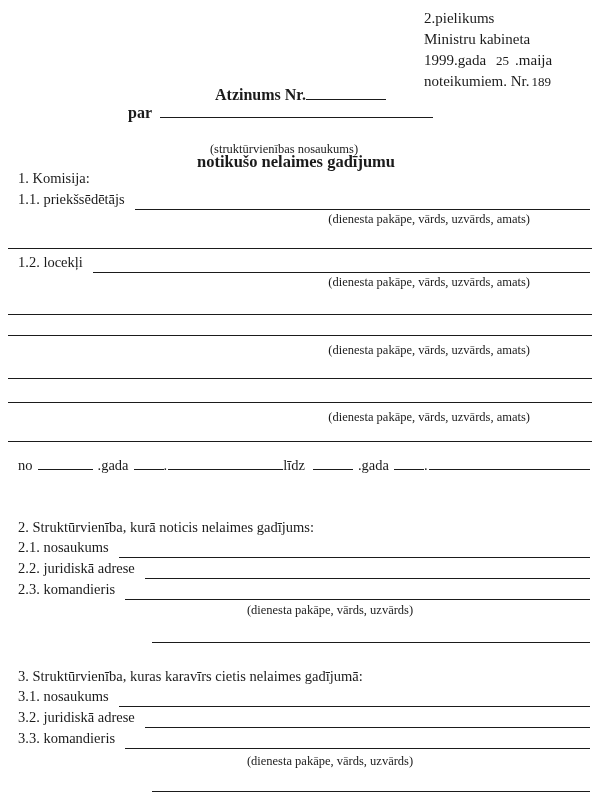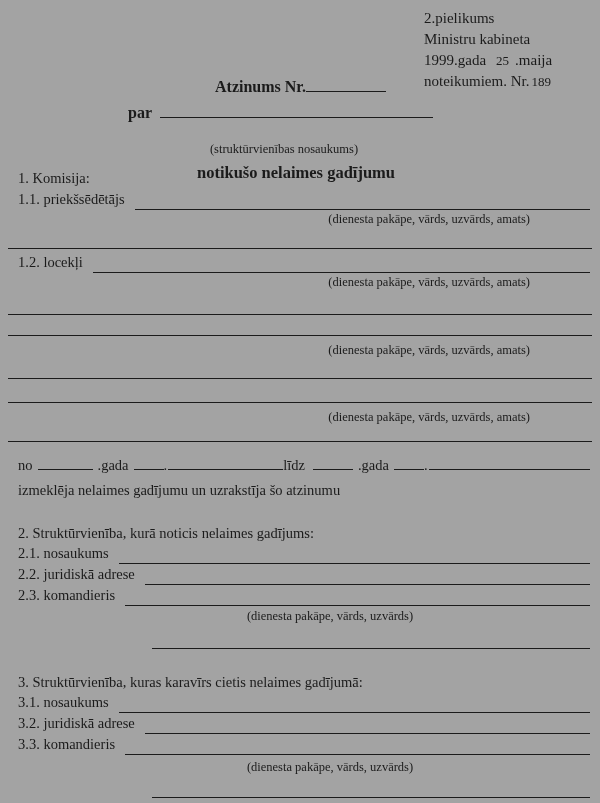--- a/index.html
+++ b/index.html
@@ -1,33 +1,33 @@
 <!DOCTYPE html>
 <html lang="lv"><head>
 <meta charset="utf-8">
 <style>
   html,body{margin:0;padding:0;background:#e8e8e8;}
   .page{
-    width:600px;height:803px;background:#a3a3a3;position:relative;
+    width:600px;height:803px;background:#ffffff;position:relative;
     font-family:"Liberation Serif","DejaVu Serif",serif;color:#1b1b1b;
     overflow:hidden;box-sizing:border-box;padding-top:6px;
   }
   
   .hdr{position:relative;height:158px;}
   .annex{position:absolute;left:424px;top:2px;font-size:15px;line-height:21px;white-space:nowrap;}
   .typed{font-size:13px;}
   .day-val{margin:0 6px 0 10px;}
   .nr-val{margin-left:2px;margin-top:18px;}
-  .title-row{position:absolute;left:215px;top:72px;font-weight:bold;font-size:16px;white-space:nowrap;}
+  .title-row{position:absolute;left:215px;top:80px;font-weight:bold;font-size:16px;white-space:nowrap;}
   .par-row{position:absolute;left:128px;top:98px;font-weight:bold;font-size:16px;white-space:nowrap;}
   .iblank{display:inline-block;border-bottom:1.8px solid #1b1b1b;height:13px;}
   .title-blank{width:80px;}
   .par-blank{width:273px;margin-left:8px;}
   .par-caption{position:absolute;left:146px;top:136px;width:276px;text-align:center;font-size:12.5px;}
-  .subtitle{position:absolute;left:0;top:157px;width:592px;text-align:center;font-weight:bold;font-size:16.5px;}
+  .subtitle{position:absolute;left:0;top:146px;width:592px;text-align:center;font-weight:bold;font-size:16.5px;}
   
   .txt{font-size:14.5px;line-height:19px;margin:0 10px 0 18px;}
   .row{display:flex;align-items:flex-end;margin:0 10px 0 18px;font-size:14.5px;height:22px;}
   .row.h21{height:21px;}
   .row .label{white-space:nowrap;padding-right:10px;line-height:21px;}
   .row .fill{flex:1;border-bottom:1.8px solid #1b1b1b;height:18px;}
   .caption{font-size:12.5px;line-height:14px;text-align:center;}
   .caption-long{margin:2px 70px 0 70px;text-align:right;}
   .caption-short{margin:3px 60px 0 120px;}
   .fullline{border-top:1.8px solid #1b1b1b;height:0;margin-left:8px;margin-right:8px;}
@@ -99,23 +99,22 @@
       <span class="iblank b30"></span>
       <span class="dot">.</span>
       <span class="iblank b115"></span>
       <span class="lidz">līdz</span>
       <span class="iblank b40"></span>
       <span class="w">.gada</span>
       <span class="iblank b30"></span>
       <span class="dot">.</span>
       <span class="iblank blast"></span>
   </div>
-  <div class="txt" style="margin-top:2px;line-height:20px">izmeklēja nelaimes gadījumu un uzrakstīja šo atzinumu</div>
 
-  <div class="txt" style="margin-top:24px">2. Struktūrvienība, kurā noticis nelaimes gadījums:</div>
+  <div class="txt" style="margin-top:40px">2. Struktūrvienība, kurā noticis nelaimes gadījums:</div>
 
   <div class="row h21">
     <span class="label">2.1. nosaukums</span>
     <span class="fill"></span>
   </div>
   <div class="row h21">
     <span class="label">2.2. juridiskā adrese</span>
     <span class="fill"></span>
   </div>
   <div class="row h21">

